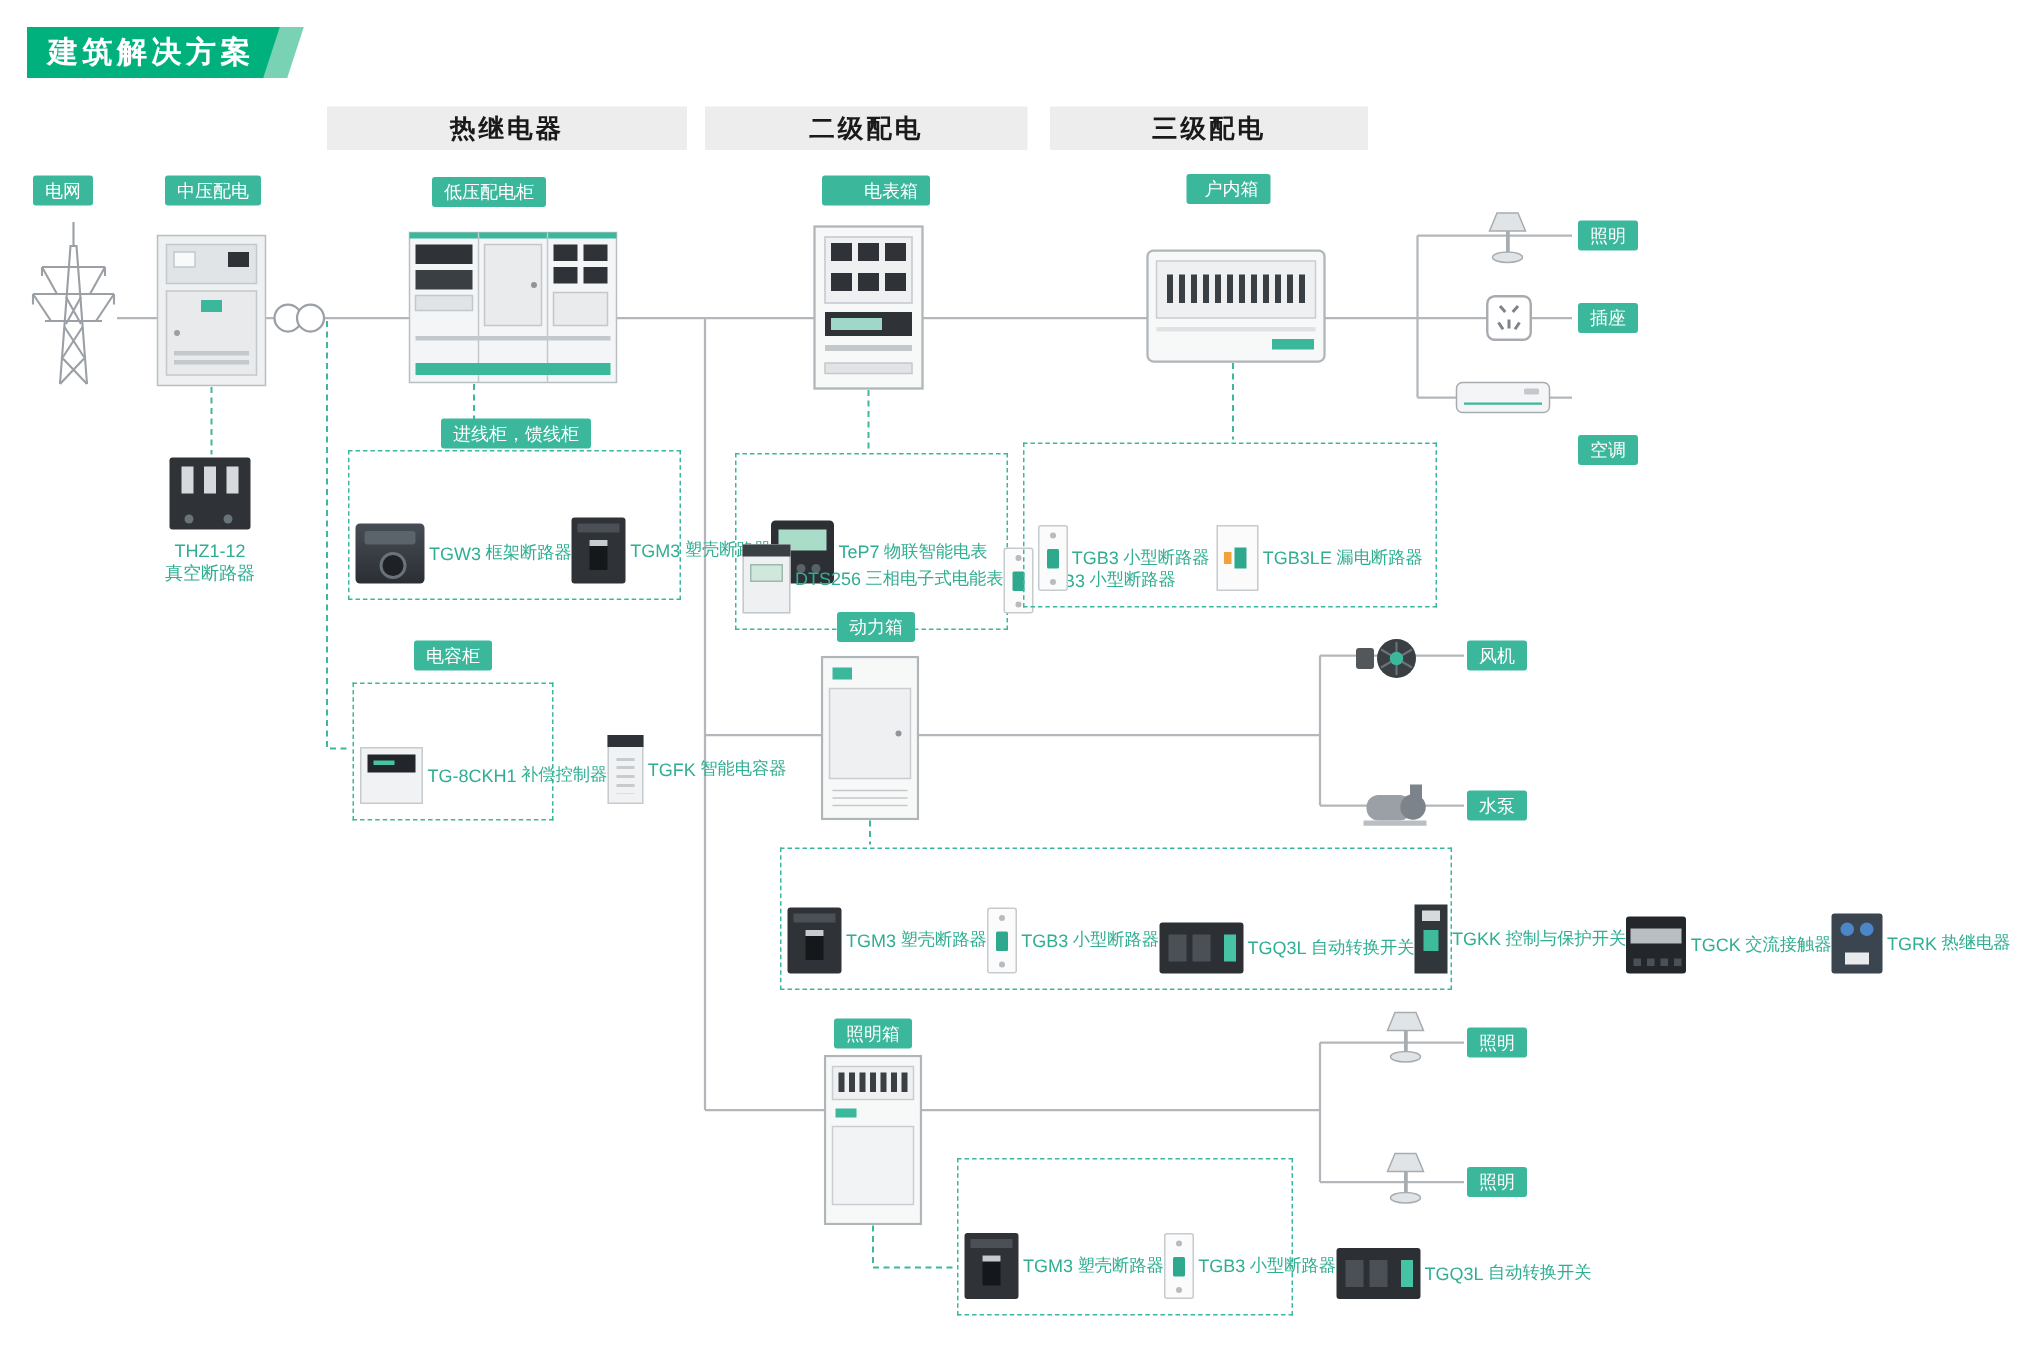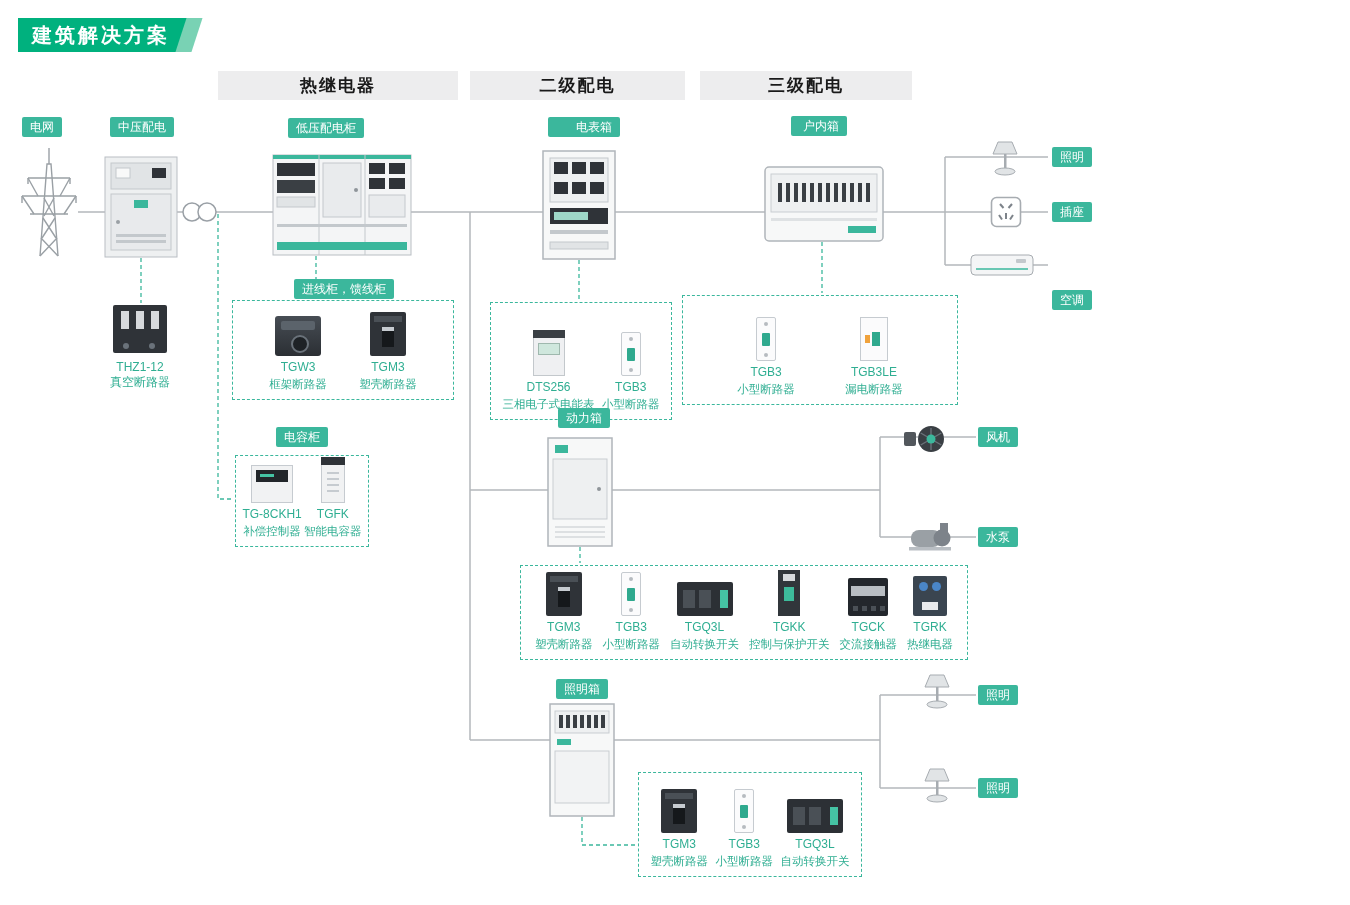--- a/index.html
+++ b/index.html
@@ -13,21 +13,21 @@
     transform:skewX(-18deg);z-index:-1;}
   
   .section-bar{position:absolute;height:29px;background:#ededee;color:#1a1a1a;font-size:17px;font-weight:bold;
     text-align:center;line-height:29px;letter-spacing:2px;z-index:2;}
   
   .chip{position:absolute;background:#3bb79c;color:#fff;font-size:12px;line-height:20px;height:20px;
     padding:0 8px;border-radius:2px;z-index:3;white-space:nowrap;}
   
   .dashed-box{position:absolute;border:1px dashed #3bb79c;z-index:1;display:flex;
     justify-content:space-evenly;align-items:flex-end;padding:10px 4px 8px;}
-  .product{display:flex;flex-direction:column;align-items:center;justify-content:flex-end;gap:3px;}
+  .product{display:flex;flex-direction:row;align-items:center;justify-content:flex-end;gap:3px;}
   .p-name{color:#2fae92;font-size:12px;line-height:1.15;white-space:nowrap;}
   .p-desc{color:#2fae92;font-size:11.5px;line-height:1.15;white-space:nowrap;}
   
   .node{position:absolute;z-index:2;line-height:0;}
   .caption{position:absolute;z-index:2;text-align:center;color:#2fae92;font-size:12px;line-height:15px;}
   
   .dev{position:relative;flex:0 0 auto;margin-bottom:2px;}
   .dev-acb{width:46px;height:40px;background:linear-gradient(180deg,#474d54,#2b2f34);border-radius:3px;}
   .dev-acb::before{content:"";position:absolute;left:6px;right:6px;top:5px;height:9px;background:#5b636b;border-radius:2px;}
   .dev-acb::after{content:"";position:absolute;left:16px;top:19px;width:14px;height:14px;background:#1e2226;border:2px solid #6a727a;border-radius:50%;}
@@ -323,20 +323,25 @@
     <div class="product">
       <div class="dev dev-acb"></div>
       <div class="p-name">TGW3</div>
       <div class="p-desc">框架断路器</div>
     </div>
     <div class="product">
       <div class="dev dev-mccb"></div>
       <div class="p-name">TGM3</div>
       <div class="p-desc">塑壳断路器</div>
     </div>
+    <div class="product">
+      <div class="dev dev-meter"></div>
+      <div class="p-name">TeP7</div>
+      <div class="p-desc">物联智能电表</div>
+    </div>
   </div>
 
   <div class="dashed-box" style="left:235px;top:455px;width:134px;height:92px;">
     <div class="product">
       <div class="dev dev-ctrl"></div>
       <div class="p-name">TG-8CKH1</div>
       <div class="p-desc">补偿控制器</div>
     </div>
     <div class="product">
       <div class="dev dev-cap"></div>

